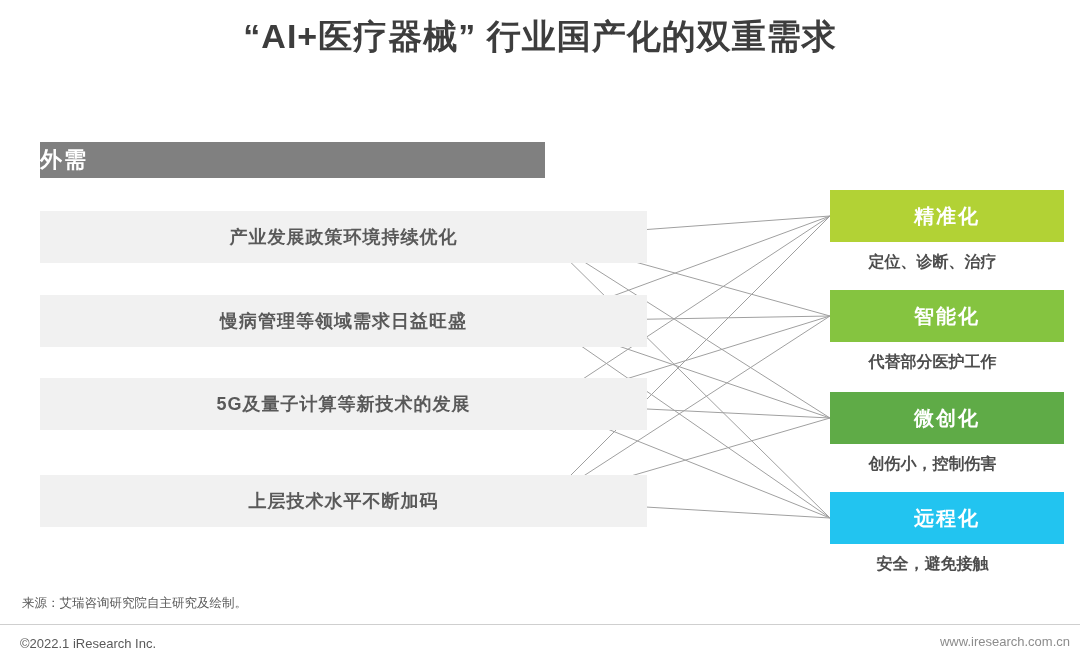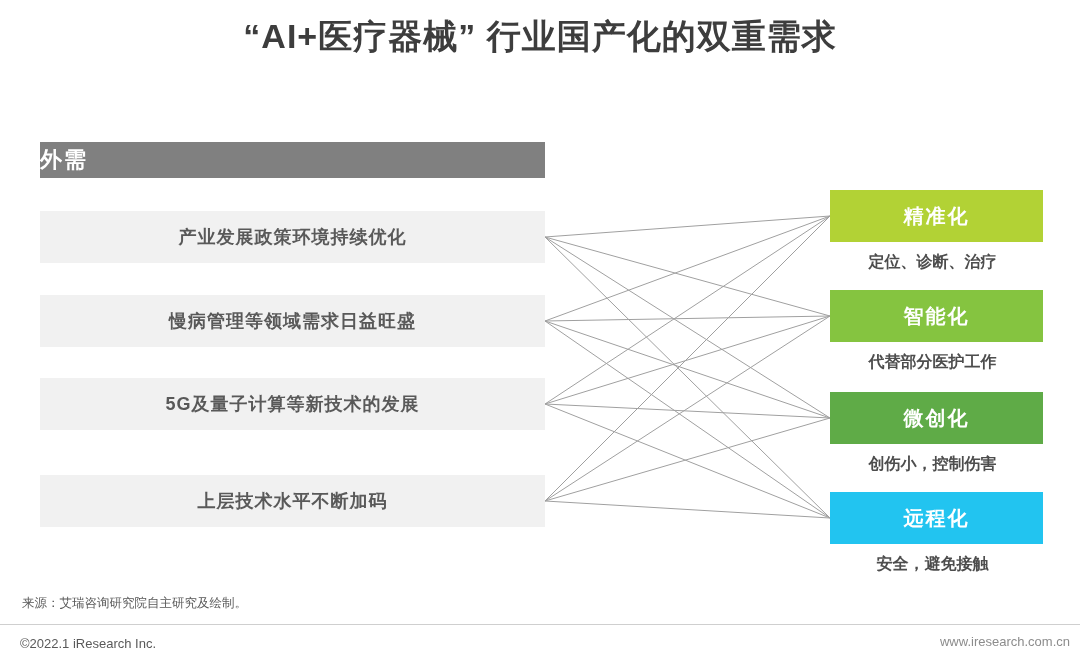--- a/index.html
+++ b/index.html
@@ -34,35 +34,35 @@
     font-weight: bold;
     text-align: left;
     letter-spacing: 2px;
   }
   #left-header  { left: 40px;  top: 142px; width: 505px; }
   #right-header { left: 830px; top: 142px; width: 205px; }
 
   .left-item {
     position: absolute;
     left: 40px;
-    width: 505px;
+    width: 607px;
     height: 52px;
     background: #f1f1f1;
     color: #595959;
     font-size: 18px;
     font-weight: bold;
     text-align: center;
     line-height: 52px;
     letter-spacing: 1px;
   }
 
   .right-box {
     position: absolute;
     left: 830px;
-    width: 213px;
+    width: 234px;
     height: 52px;
     color: #ffffff;
     font-size: 20px;
     font-weight: bold;
     text-align: center;
     line-height: 52px;
     letter-spacing: 2px;
   }
 
   .right-caption {

